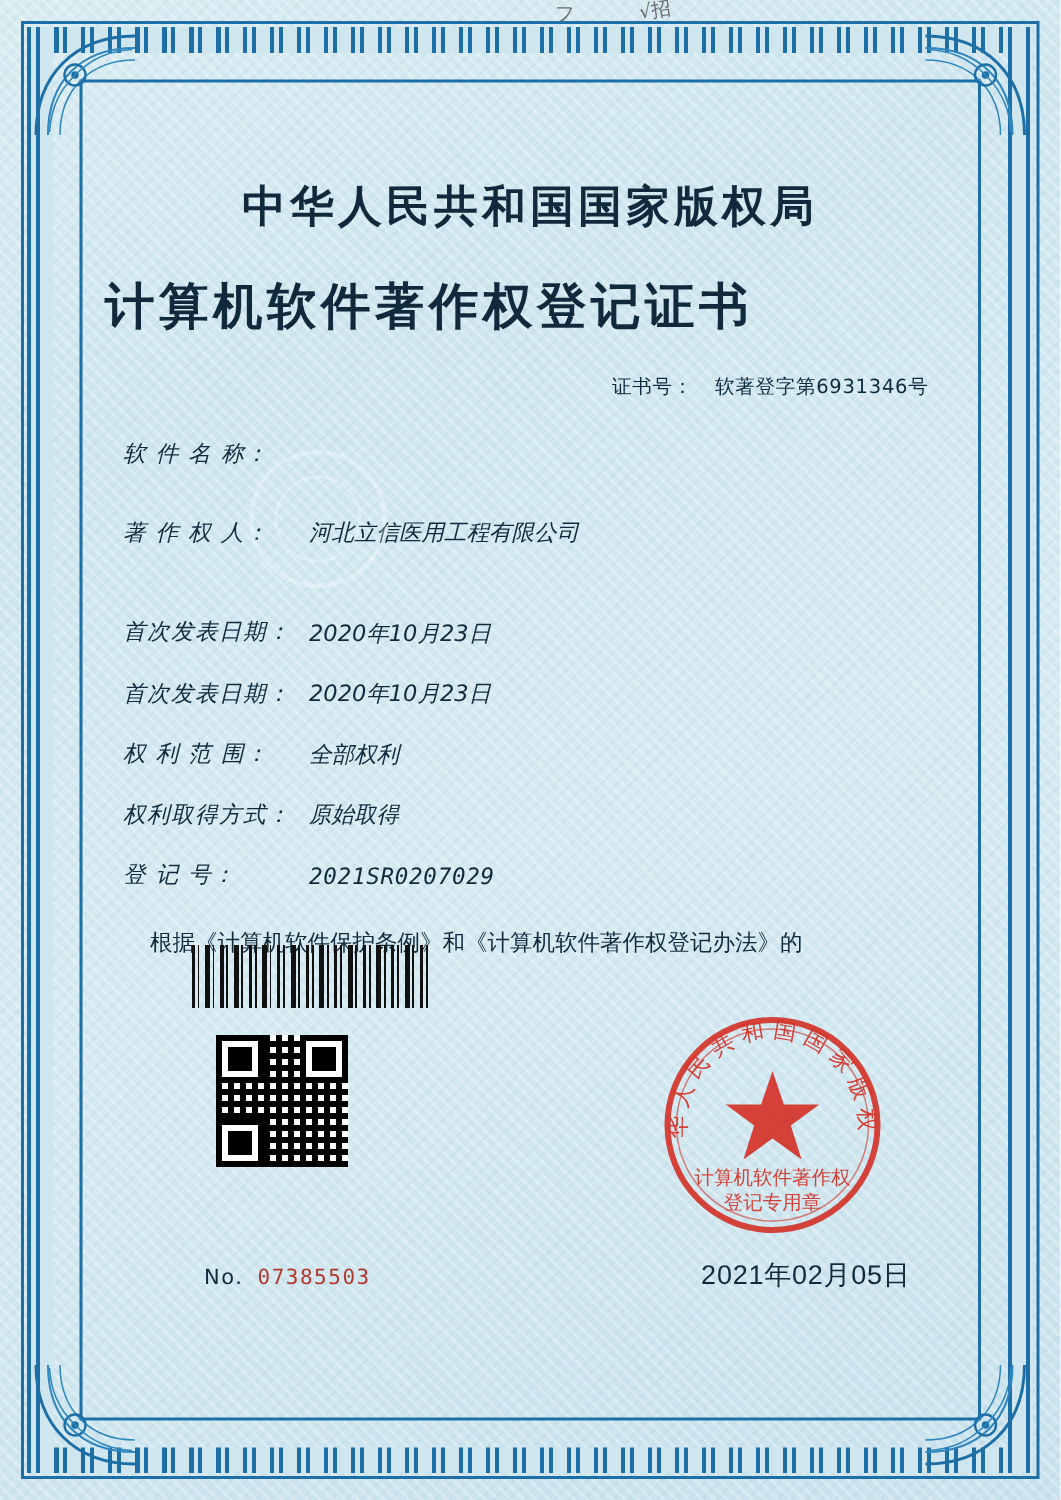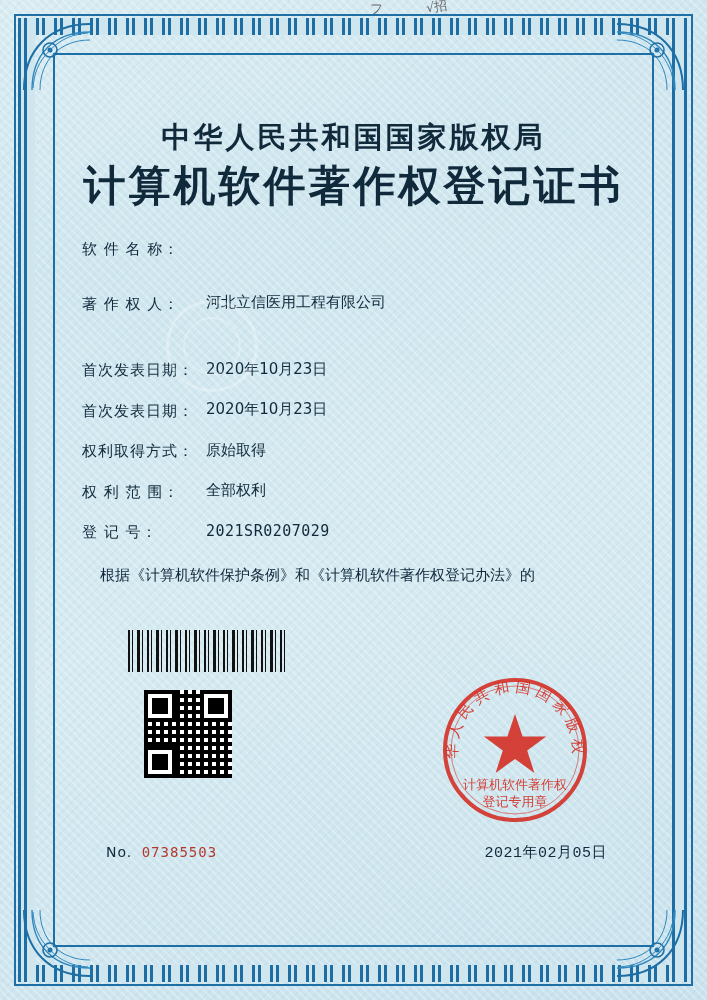--- a/index.html
+++ b/index.html
@@ -113,48 +113,49 @@
   .title-main {
     text-align: center;
     font-size: 29px;
     letter-spacing: 3px;
     font-weight: bold;
     margin-top: 48px;
     color: #10293b;
     font-family: "DejaVu Serif", "Liberation Serif", serif;
   }
   .title-sub {
-    text-align: center;
-    font-size: 42px;
+    font-size: 33px;
     letter-spacing: 3px;
     font-weight: bold;
+    margin-top: 24px;
     color: #10293b;
     font-family: "DejaVu Serif", "Liberation Serif", serif;
   }
 
   .cert-number-row {
     margin-top: 22px;
     text-align: right;
     padding-right: 18px;
     font-size: 13px;
     letter-spacing: 0.5px;
     font-family: "DejaVu Sans", "Liberation Sans", sans-serif;
   }
   .cert-number-row .label { margin-right: 10px; }
 
   .fields {
     margin-top: 26px;
     padding-left: 12px;
   }
   .field-row {
     display: flex;
-    align-items: flex-end;
+    align-items: center;
     margin-bottom: 18px;
     font-size: 15px;
     font-family: "DejaVu Sans", "Liberation Sans", sans-serif;
+    font-style: italic;
   }
   .field-label {
     width: 124px;
     flex: 0 0 124px;
     letter-spacing: 1px;
     color: #102a3c;
   }
   .field-value {
     flex: 1;
     color: #102a3c;
@@ -248,26 +249,26 @@
     display: flex;
     justify-content: space-between;
     align-items: baseline;
     font-size: 14px;
   }
   .footer-no {
     color: #b03a2e;
     font-family: "DejaVu Sans Mono", "Liberation Mono", monospace;
     letter-spacing: 1px;
   }
-  .footer-no .no-prefix { color: #102a3c; font-family: "DejaVu Sans", "Liberation Sans", sans-serif; }
+  .footer-no .no-prefix { color: #102a3c; font-family: "DejaVu Sans", "Liberation Sans", sans-serif; margin-left: 30px; }
   .footer-date {
     color: #102a3c;
-    font-family: Liberation Mono, monospace;
+    font-family: Liberation Sans, sans-serif;
     letter-spacing: 0.5px;
-    font-size: 15px;
+    font-size: 18px;
   }
 
   
   .watermark {
     position: absolute;
     left: 96px;
     top: 230px;
     width: 86px;
     height: 86px;
     border-radius: 50%;
@@ -357,20 +358,24 @@
       <path d="M30 30 C18 42 14 54 13 68" fill="none" stroke="#2f87bd" stroke-width="1"></path>
     </svg>
   </div>
 
   <div class="content">
     <div class="watermark"></div>
 
     <div class="title-main">中华人民共和国国家版权局</div>
     <div class="title-sub">计算机软件著作权登记证书</div>
 
+    <div class="cert-number-row">
+      <span class="label">证书号：</span>
+      <span class="value">软著登字第6931346号</span>
+    </div>
 
     <div class="fields">
 
       <div class="field-row">
         <div class="field-label">软 件 名 称：</div>
         <div class="field-value">
         </div>
       </div>
 
       <div class="gap-md"></div>
@@ -386,27 +391,27 @@
         <div class="field-label">首次发表日期：</div>
         <div class="field-value">2020年10月23日</div>
       </div>
 
       <div class="field-row">
         <div class="field-label">首次发表日期：</div>
         <div class="field-value">2020年10月23日</div>
       </div>
 
       <div class="field-row">
+        <div class="field-label">权 利 范 围：</div>
+        <div class="field-value">全部权利</div>
+      </div>
+
+      <div class="field-row">
         <div class="field-label">权利取得方式：</div>
         <div class="field-value">原始取得</div>
-      </div>
-
-      <div class="field-row">
-        <div class="field-label">权 利 范 围：</div>
-        <div class="field-value">全部权利</div>
       </div>
 
       <div class="field-row">
         <div class="field-label">登 记 号：</div>
         <div class="field-value mono">2021SR0207029</div>
       </div>
 
     </div>
 
     <div class="statement">

